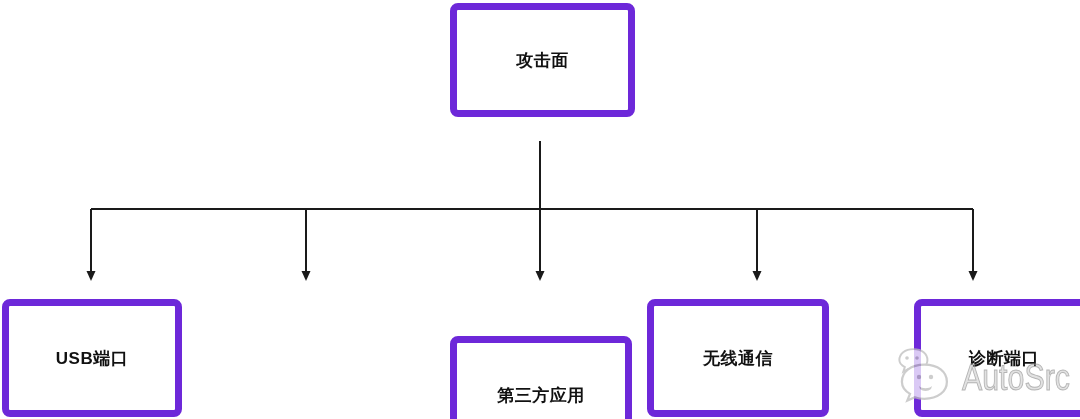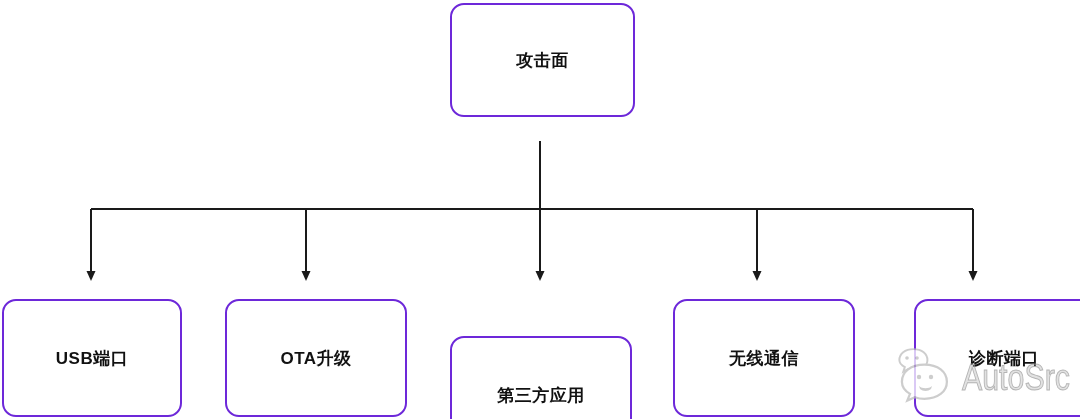--- a/index.html
+++ b/index.html
@@ -12,36 +12,36 @@
     width: 1080px;
     height: 419px;
     background: #ffffff;
     overflow: hidden;
     font-family: "Liberation Sans", "DejaVu Sans", sans-serif;
   }
   .node {
     position: absolute;
     box-sizing: border-box;
     background: #ffffff;
-    border: 2px solid #6d28d9;
-    border-radius: 14px;
+    border: 7px solid #6d28d9;
+    border-radius: 8px;
     display: flex;
     align-items: center;
     justify-content: center;
     font-size: 17px;
     font-weight: bold;
     color: #111111;
     letter-spacing: 0.5px;
     z-index: 2;
   }
   #root-node   { left: 450px; top: 3px;   width: 185px; height: 114px; }
   #child-0     { left: 2px;   top: 299px; width: 180px; height: 118px; }
   #child-1     { left: 225px; top: 299px; width: 182px; height: 118px; }
   #child-2     { left: 450px; top: 299px; width: 182px; height: 118px; margin-top: 37px; }
-  #child-3     { left: 673px; top: 299px; width: 182px; height: 118px; }
+  #child-3     { left: 647px; top: 299px; width: 182px; height: 118px; }
   #child-4     { left: 914px; top: 299px; width: 180px; height: 118px; }
   #connector-layer {
     position: absolute;
     left: 0; top: 0;
     width: 1080px;
     height: 419px;
     z-index: 1;
   }
   #watermark {
     position: absolute;
@@ -92,23 +92,20 @@
     </g>
   </svg>
 
   <div class="node" id="root-node">
     <span>攻击面</span>
   </div>
 
   <div class="node" id="child-0">
     <span>USB端口</span>
   </div>
-  <div class="node" id="child-1">
-    <span>OTA升级</span>
-  </div>
   <div class="node" id="child-2">
     <span>第三方应用</span>
   </div>
   <div class="node" id="child-3">
     <span>无线通信</span>
   </div>
   <div class="node" id="child-4">
     <span>诊断端口</span>
   </div>
 

